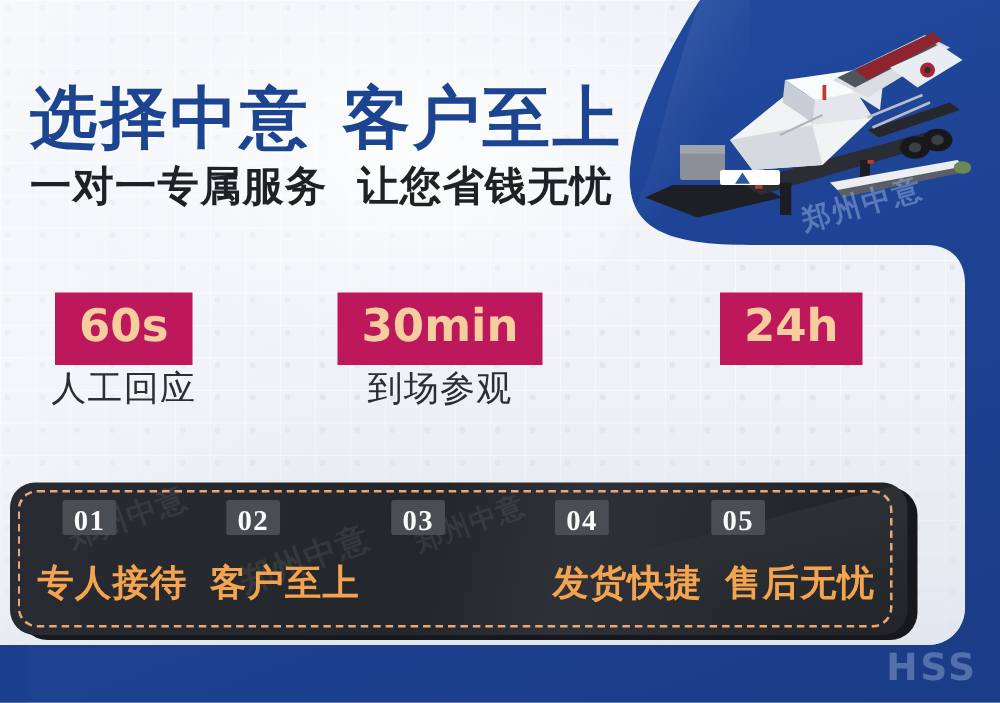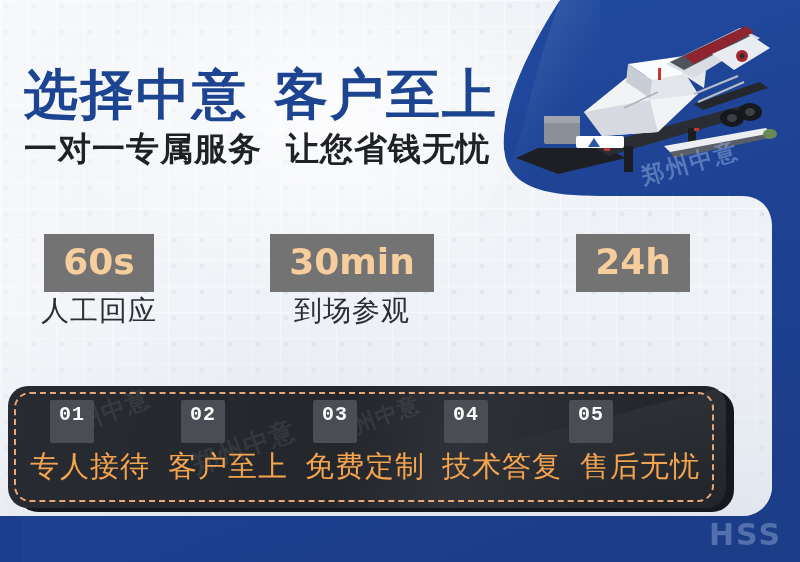--- a/index.html
+++ b/index.html
@@ -73,21 +73,21 @@
   }
   .subheadline .gap{display:inline-block;width:24px;}
 
   
   .features{position:absolute;left:0;top:234px;width:772px;height:110px;}
   .feature{position:absolute;text-align:center;}
   .f1{left:10px;width:178px;}
   .f2{left:258px;width:188px;}
   .f3{left:508px;width:250px;}
   .chip{
-    display:inline-block;background:#737373;color:#f6cd9d;
+    display:inline-block;background:#be185d;color:#f6cd9d;
     font-size:36px;font-weight:700;line-height:1;
     padding:10px 19px 12px;
     font-family:"DejaVu Sans","Liberation Sans",sans-serif;
     letter-spacing:0px;
   }
   .flabel{
     margin-top:4px;font-size:28px;color:#2b2e33;font-weight:400;
     letter-spacing:1px;line-height:1.1;white-space:nowrap;
     font-family:"DejaVu Sans","Liberation Sans",sans-serif;
   }
@@ -117,31 +117,31 @@
     position:absolute;font-weight:700;color:rgba(235,235,235,.085);
     font-family:"DejaVu Sans",sans-serif;pointer-events:none;letter-spacing:1px;
   }
   .wm-s1{left:52px;top:398px;font-size:24px;transform:rotate(-20deg);}
   .wm-s2{left:190px;top:430px;font-size:26px;transform:rotate(-20deg);}
   .wm-s3{left:330px;top:404px;font-size:22px;transform:rotate(-20deg);}
 
   .step-nums{position:absolute;left:8px;top:400px;width:718px;height:38px;}
   .snum{
     position:absolute;background:#4a4d54;color:#fafafa;
-    font-size:20px;font-weight:700;line-height:1;
-    padding:5px 9px 18px;border-radius:2px;
-    font-family:Liberation Mono, monospace;
+    font-size:23px;font-weight:700;line-height:1;
+    padding:5px 9px 0;border-radius:2px;
+    font-family:Liberation Serif, serif;
     letter-spacing:1px;
   }
   .sn1{left:42px;} .sn2{left:173px;} .sn3{left:305px;}
   .sn4{left:436px;} .sn5{left:561px;}
 
   .step-labels{position:absolute;left:8px;top:452px;width:718px;height:40px;}
   .slabel{
-    position:absolute;color:#f4a44e;font-size:29px;font-weight:400;
+    position:absolute;color:#f4a44e;font-size:29px;font-weight:700;
     line-height:1;letter-spacing:1px;white-space:nowrap;
     font-family:"DejaVu Sans","Liberation Sans",sans-serif;
   }
   .sl1{left:22px;} .sl2{left:160px;} .sl3{left:297px;}
   .sl4{left:434px;} .sl5{left:572px;}
 
   
   .wm-hss{
     position:absolute;right:18px;bottom:10px;
     font-size:30px;font-weight:700;color:rgba(170,190,228,.40);
@@ -250,20 +250,19 @@
     <div class="snum sn1">01</div>
     <div class="snum sn2">02</div>
     <div class="snum sn3">03</div>
     <div class="snum sn4">04</div>
     <div class="snum sn5">05</div>
   </div>
 
   <div class="step-labels">
     <div class="slabel sl1">专人接待</div>
     <div class="slabel sl2">客户至上</div>
-    <div class="slabel sl3">免费定制</div>
-    <div class="slabel sl4">技术答复</div>
+    <div class="slabel sl4">发货快捷</div>
     <div class="slabel sl5">售后无忧</div>
   </div>
 
   <div class="wm-hss">HSS</div>
 
 </div>
 
 </body></html>

